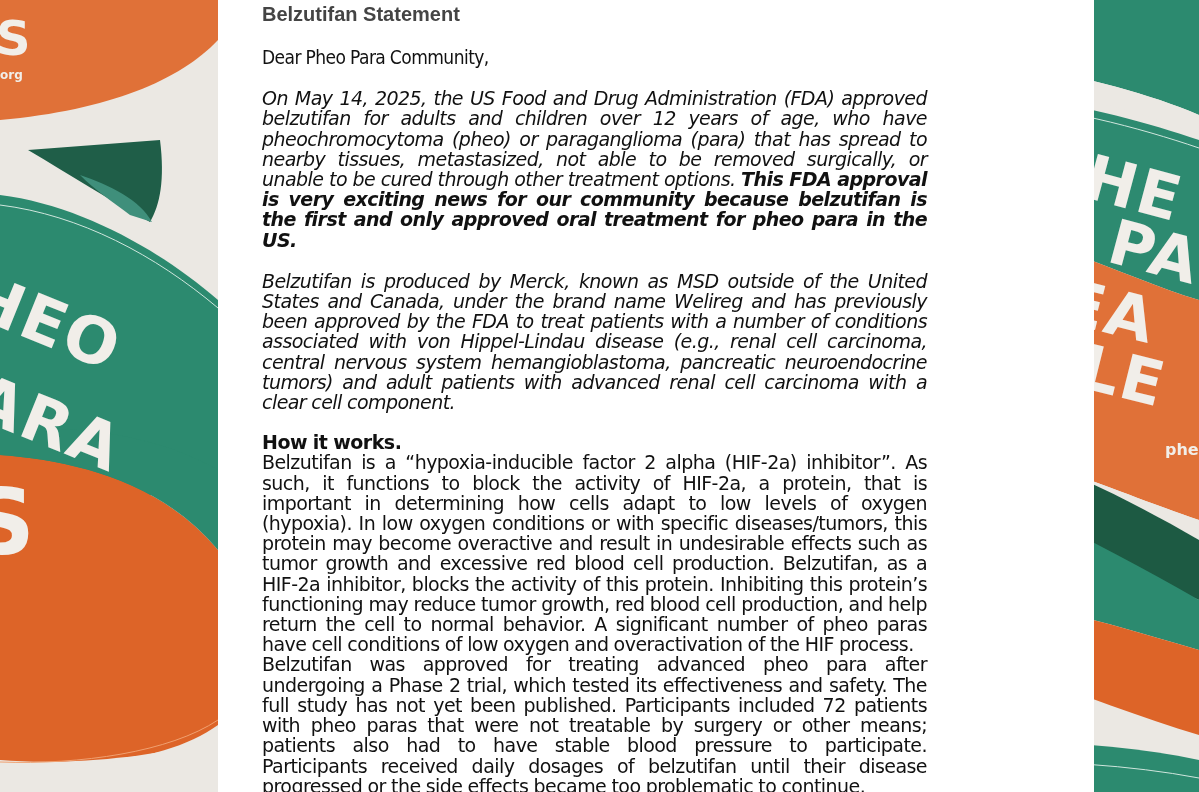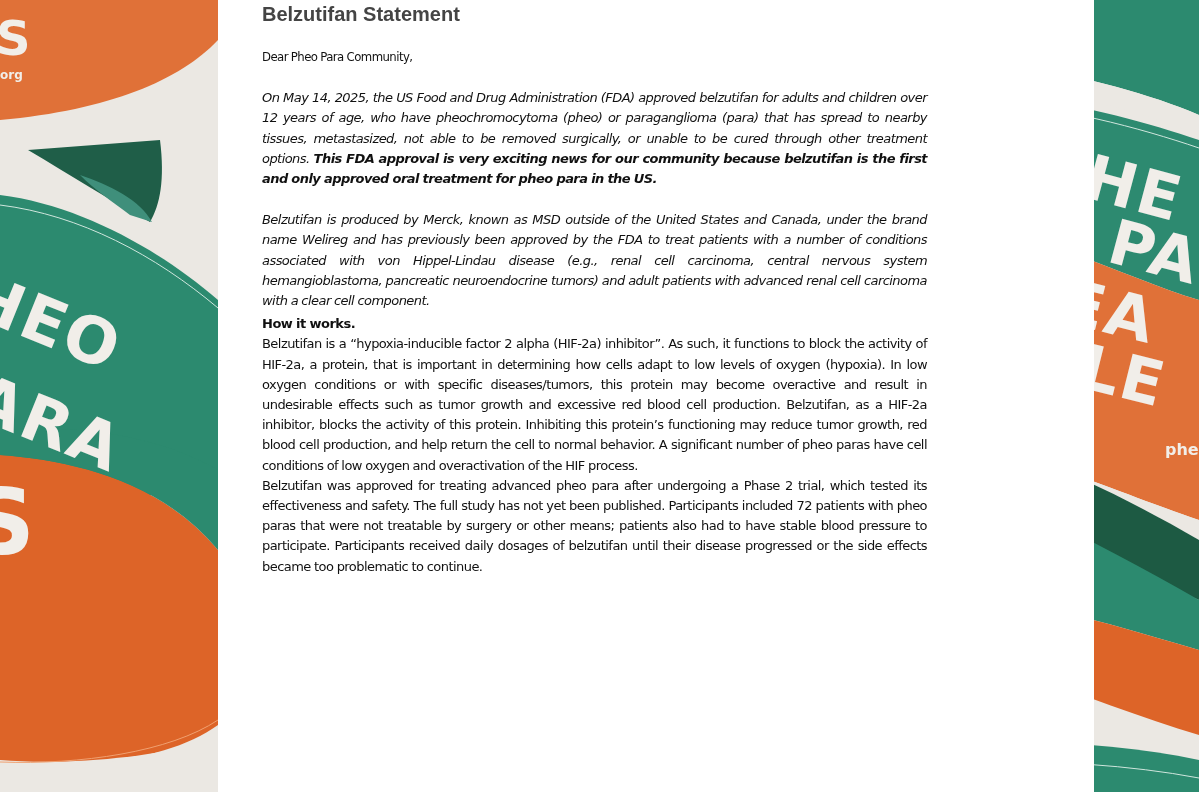--- a/index.html
+++ b/index.html
@@ -71,28 +71,28 @@
     }
     p {
       margin: 0;
       text-align: justify;
     }
     .para {
       margin-top: 21px;
       font-style: italic;
     }
     .body-text {
-      font-size: 13px;
+      font-size: 19px;
       letter-spacing: -0.55px;
       word-spacing: -0.3px;
     }
     .bold { font-weight: bold; }
     .section-head {
       font-weight: bold;
-      margin-top: 3px;
+      margin-top: 20px;
       letter-spacing: -0.5px;
     }
   </style>
 </head>
 <body>
 
 <div class="stage">
 
   <div class="bg-left">
     <svg class="shape" width="218" height="792" viewBox="0 0 218 792">

